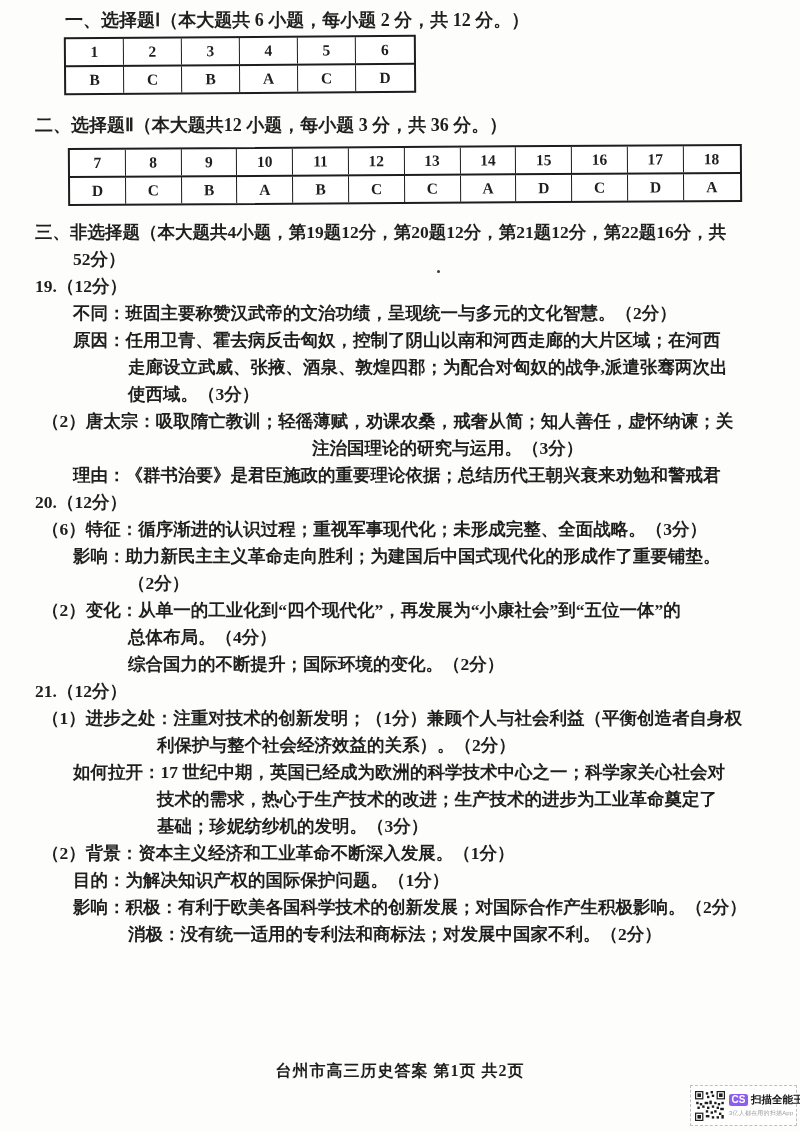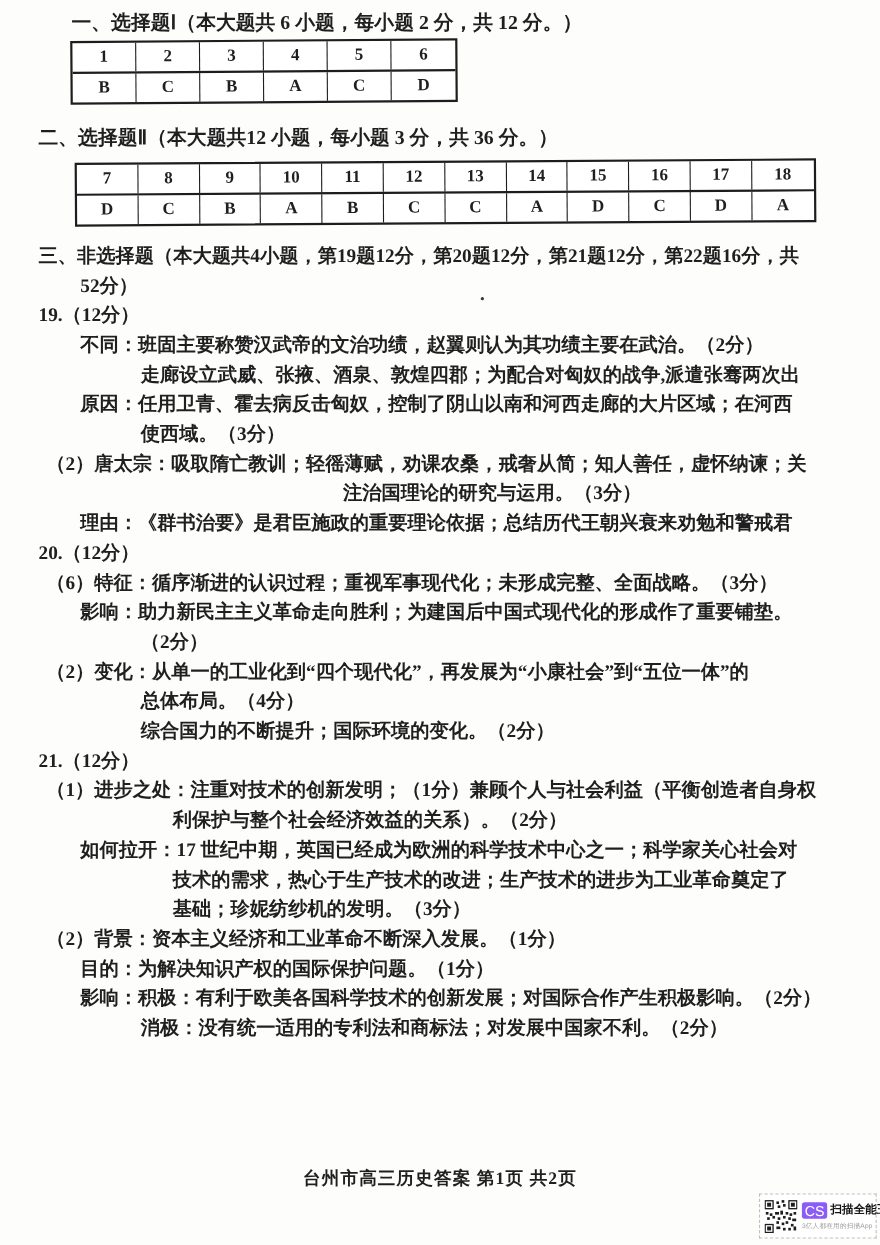--- a/index.html
+++ b/index.html
@@ -56,21 +56,21 @@
   .watermark{
     position:absolute;left:690px;top:1085px;width:107px;height:41px;
     box-sizing:border-box;border:1px dashed #c0c0c0;background:#fff;
     display:flex;align-items:center;padding:3px 4px;gap:4px;
     font-family:"Liberation Sans",sans-serif;
   }
   .qr{flex:0 0 auto;}
   .wm-right{display:flex;flex-direction:column;justify-content:center;}
   .wm-row1{display:flex;align-items:center;}
   .cs-logo{
-    background:#8b5cf6;color:#fff;font-weight:400;font-size:13px;
+    background:#8b5cf6;color:#fff;font-weight:700;font-size:10px;
     padding:1px 2.5px;border-radius:2.5px;line-height:1;
   }
   .wm-name{font-size:10.5px;font-weight:700;color:#141414;margin-left:3px;white-space:nowrap;}
   .wm-tagline{font-size:6px;color:#9a9a9a;margin-top:2px;white-space:nowrap;letter-spacing:0.2px;}
 </style>
 </head>
 <body>
 
 <div id="h1" class="sec-heading">一、选择题Ⅰ（本大题共 6 小题，每小题 2 分，共 12 分。）</div>
 <div id="table1" class="anstable">
@@ -129,23 +129,23 @@
 </div>
 
 <div class="answers-column">
   <div class="line ind0 bold">三、非选择题（本大题共4小题，第19题12分，第20题12分，第21题12分，第22题16分，共</div>
   <div class="line ind2 bold">52分）</div>
 
   <div>
     <div class="line ind0">19.（12分）</div>
     <div>
 
-        <div class="line ind2">不同：班固主要称赞汉武帝的文治功绩，赵翼则认为其功绩主要在武治。（2分）</div>
+        <div class="line ind2">不同：班固主要称赞汉武帝的文治功绩，呈现统一与多元的文化智慧。（2分）</div>
+        <div class="line ind2">原因：任用卫青、霍去病反击匈奴，控制了阴山以南和河西走廊的大片区域；在河西</div>
         <div class="line ind4">走廊设立武威、张掖、酒泉、敦煌四郡；为配合对匈奴的战争,派遣张骞两次出</div>
-        <div class="line ind2">原因：任用卫青、霍去病反击匈奴，控制了阴山以南和河西走廊的大片区域；在河西</div>
         <div class="line ind4">使西域。（3分）</div>
         <div class="line ind1">（2）唐太宗：吸取隋亡教训；轻徭薄赋，劝课农桑，戒奢从简；知人善任，虚怀纳谏；关</div>
         <div class="line ind5">注治国理论的研究与运用。（3分）</div>
         <div class="line ind2">理由：《群书治要》是君臣施政的重要理论依据；总结历代王朝兴衰来劝勉和警戒君</div>
       </div>
   </div>
 
   <div>
     <div class="line ind0">20.（12分）</div>
     <div>

